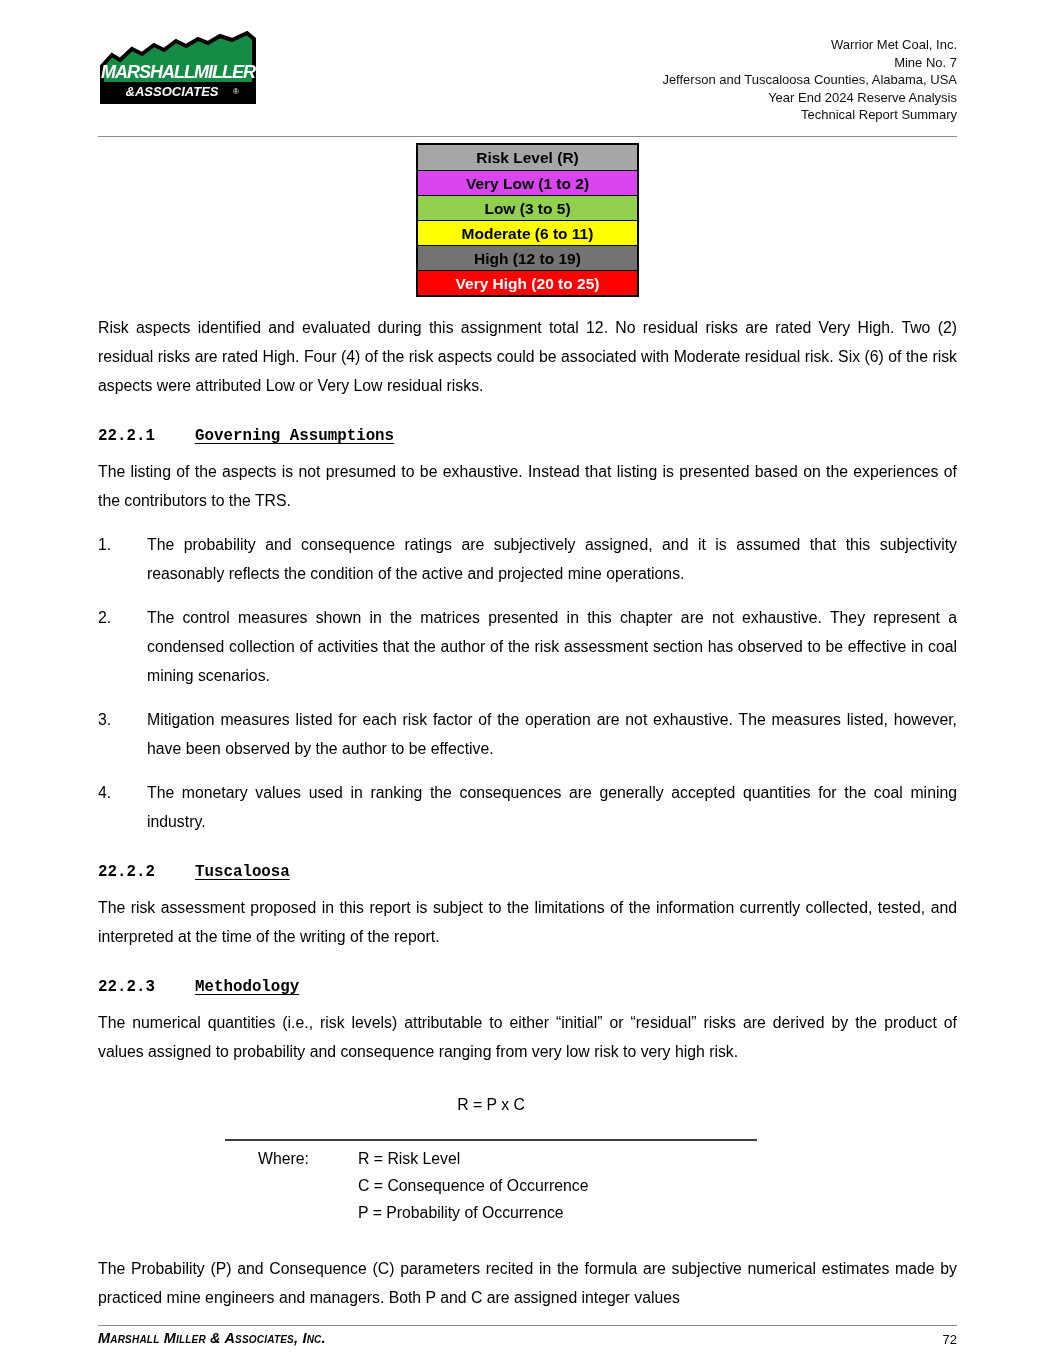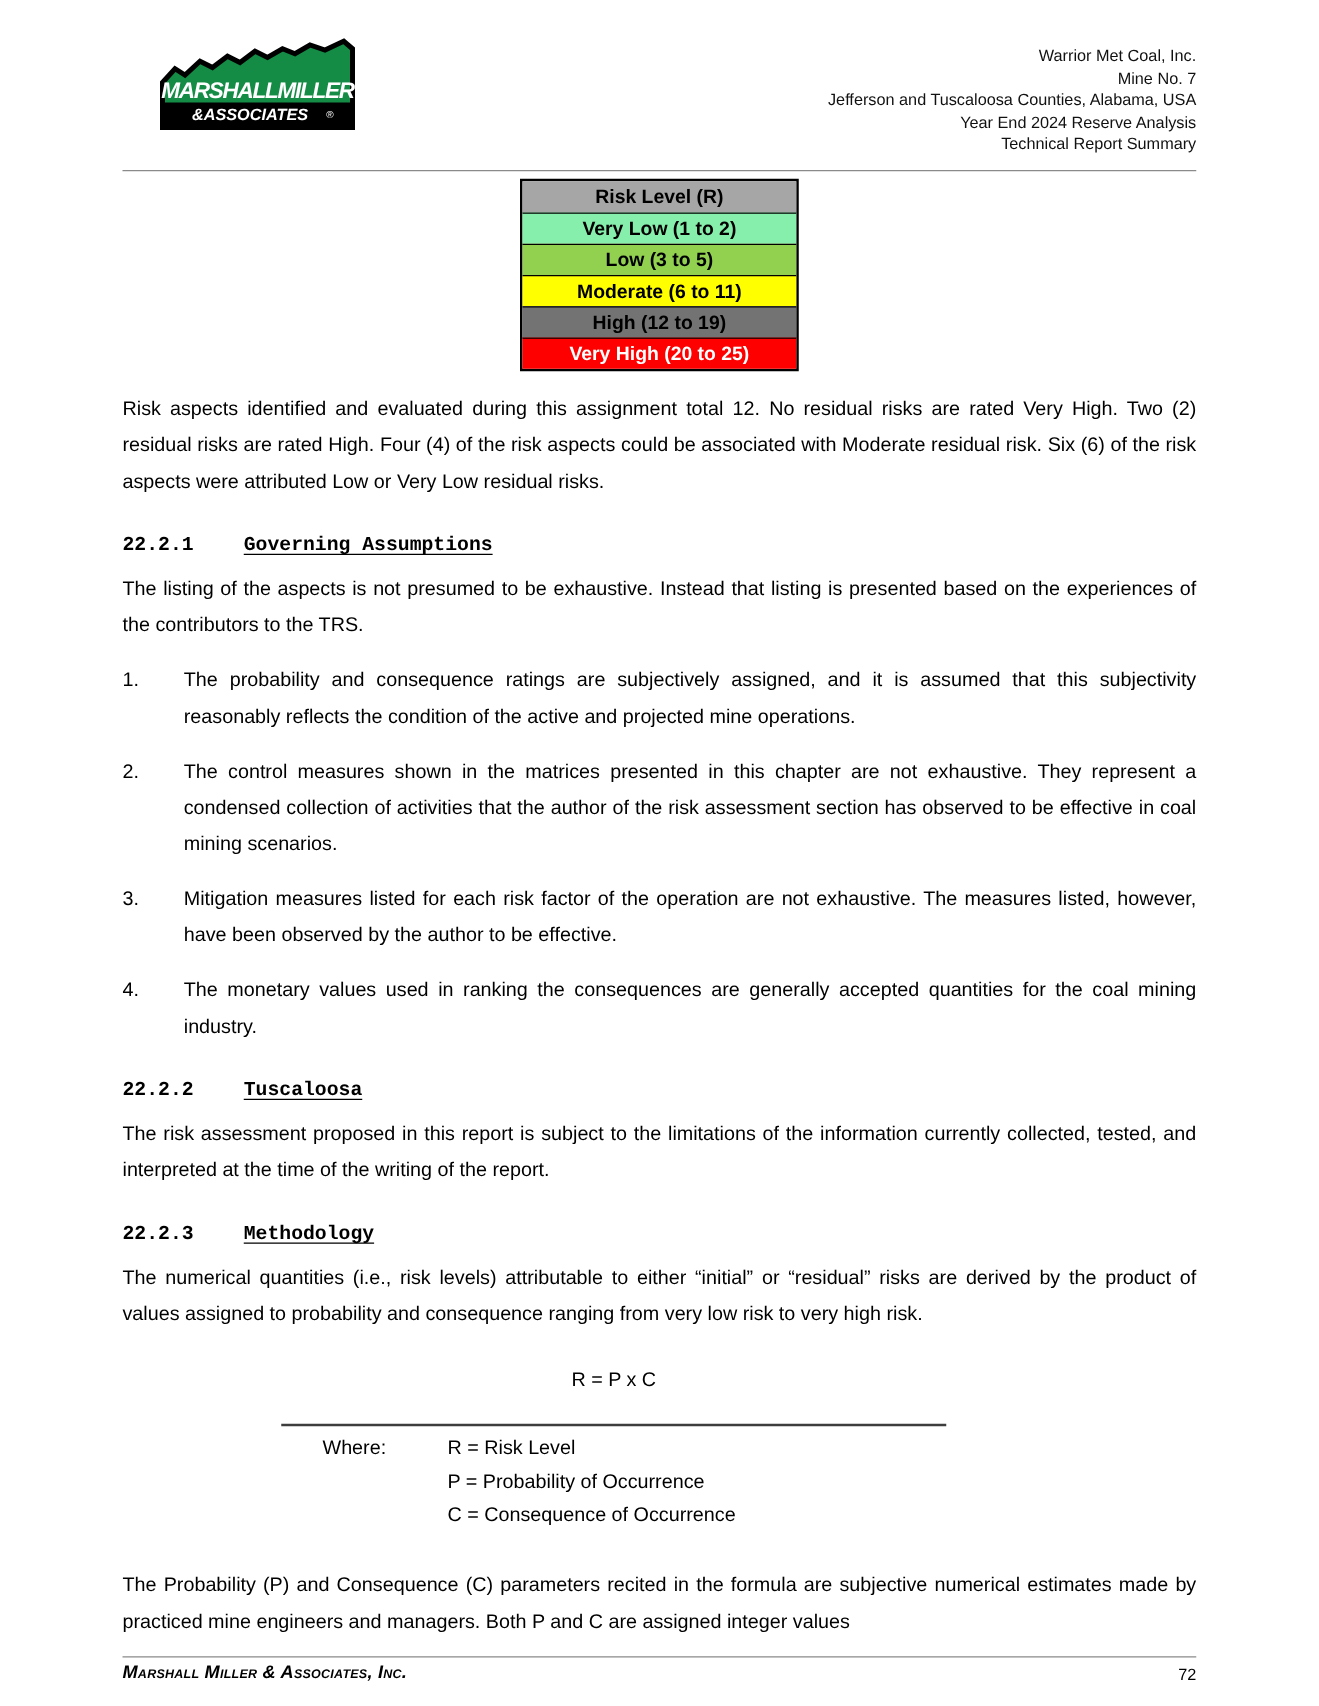--- a/index.html
+++ b/index.html
@@ -8,21 +8,21 @@
     width: 1055px; height: 1365px;
     font-family: "Liberation Sans", "DejaVu Sans", sans-serif;
     color: #000;
     position: relative;
   }
   .page { width: 1055px; height: 1365px; position: relative; overflow: hidden; }
   .content { padding: 0 98px; }
 
   
   .header { display: flex; justify-content: space-between; align-items: flex-start; padding-top: 28px; }
-  .logo-box { width: 160px; height: 78px; margin-left: 28px; }
+  .logo-box { width: 160px; height: 78px; }
   .header-meta { text-align: right; font-size: 13px; line-height: 17.6px; color: #111; padding-top: 8px; }
   .header-rule { border: none; border-top: 1.5px solid #8a8a8a; margin-top: 12px; }
 
   
   .risk-title { text-align: center; font-weight: bold; font-size: 17px; margin-top: 17px; }
   .risk-table { width: 223px; margin: 6px auto 0 auto; border: 2px solid #000; }
   .risk-row { height: 25px; line-height: 25px; text-align: center; font-weight: bold; font-size: 15.5px; }
   .risk-row + .risk-row { border-top: 1.5px solid #000; }
 
   
@@ -81,21 +81,21 @@
         <div>Mine No. 7</div>
         <div>Jefferson and Tuscaloosa Counties, Alabama, USA</div>
         <div>Year End 2024 Reserve Analysis</div>
         <div>Technical Report Summary</div>
       </div>
     </div>
     <hr class="header-rule">
 
     <div class="risk-table">
       <div class="risk-row" style="background-color: rgb(166, 166, 166); color: rgb(0, 0, 0);">Risk Level (R)</div>
-      <div class="risk-row" style="background-color: #86efac; color: rgb(0, 0, 0);">Very Low (1 to 2)</div>
+      <div class="risk-row" style="background-color: #d946ef; color: rgb(0, 0, 0);">Very Low (1 to 2)</div>
       <div class="risk-row" style="background-color: rgb(146, 208, 80); color: rgb(0, 0, 0);">Low (3 to 5)</div>
       <div class="risk-row" style="background-color: rgb(255, 255, 0); color: rgb(0, 0, 0);">Moderate (6 to 11)</div>
       <div class="risk-row" style="background-color: #737373; color: rgb(0, 0, 0);">High (12 to 19)</div>
       <div class="risk-row" style="background-color: rgb(255, 0, 0); color: rgb(255, 255, 255);">Very High (20 to 25)</div>
     </div>
 
     <p class="para intro">Risk aspects identified and evaluated during this assignment total 12.  No residual risks are rated Very High.  Two (2) residual risks are rated High.  Four (4) of the risk aspects could be associated with Moderate residual risk.  Six (6) of the risk aspects were attributed Low or Very Low residual risks.</p>
 
     <div class="section-heading">
       <span class="sec-num">22.2.1</span>
@@ -133,22 +133,22 @@
       <span class="sec-title">Methodology</span>
     </div>
     <p class="para section-body">The numerical quantities (i.e., risk levels) attributable to either “initial” or “residual” risks are derived by the product of values assigned to probability and consequence ranging from very low risk to very high risk.</p>
 
     <div class="formula">
       <div class="formula-eq">R = P x C</div>
       <div class="formula-where">
         <span class="where-label">Where:</span>
         <div class="where-defs">
           <div>R = Risk Level</div>
+          <div>C = Consequence of Occurrence</div>
           <div>P = Probability of Occurrence</div>
-          <div>C = Consequence of Occurrence</div>
         </div>
       </div>
     </div>
 
     <p class="para closing">The Probability (P) and Consequence (C) parameters recited in the formula are subjective numerical estimates made by practiced mine engineers and managers.  Both P and C are assigned integer values</p>
 
   </div>
 
   <div class="footer">
     <span class="footer-company">Marshall Miller &amp; Associates, Inc.</span>

